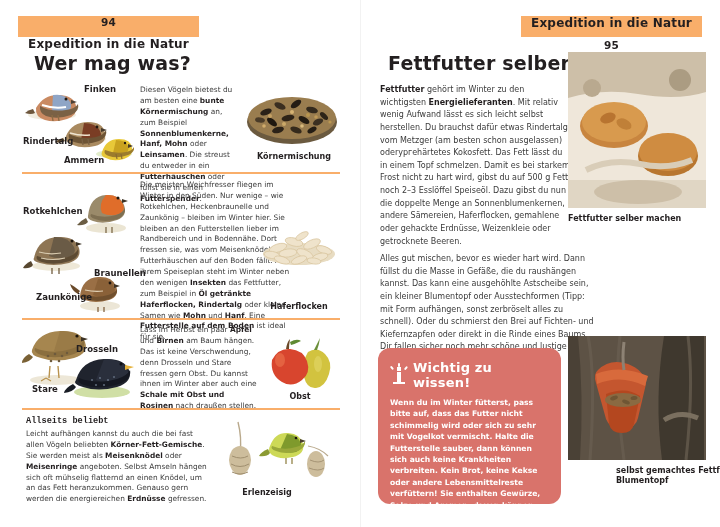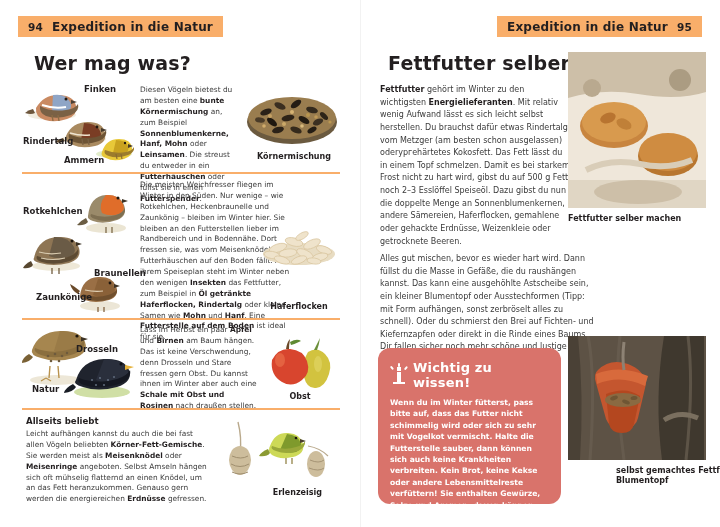--- a/index.html
+++ b/index.html
@@ -8,21 +8,21 @@
     font-family:"DejaVu Sans","Liberation Sans",sans-serif;
     color:#231f20;overflow:hidden;position:relative;
   }
   .page{position:absolute;top:0;left:0;width:720px;height:527px;}
   .spread-gutter{position:absolute;left:360px;top:0;width:1px;height:527px;background:#f2f2f2;}
 
   
   .runhead{
     position:absolute;background:#f9ae6a;color:#231f20;
     font-weight:700;font-size:11.5px;letter-spacing:.2px;
-    display:flex;align-items:center;gap:9px;padding:0 10px;height:21px;
+    display:flex;align-items:center;gap:9px;padding:0 10px;height:21px;flex-direction:column;
   }
   .runhead.left{left:18px;top:16px;}
   .runhead.right{right:18px;top:16px;}
   .runhead .pg{font-size:10.5px;font-weight:700;}
   .runhead .ttl{font-size:12px;font-weight:700;}
 
   
   .chap-title{
     position:absolute;font-size:19px;font-weight:700;color:#231f20;
     letter-spacing:.2px;
@@ -42,21 +42,21 @@
     position:absolute;font-size:7.4px;line-height:1.47;color:#3a3a3a;
     text-align:left;
   }
   .body-col b{color:#231f20;font-weight:700;}
 
   .item-cap{
     position:absolute;font-size:8px;font-weight:700;color:#231f20;
     text-align:center;white-space:nowrap;
   }
 
-  .sub-h{position:absolute;font-size:8.6px;font-weight:700;color:#231f20;}
+  .sub-h{position:absolute;font-size:8.6px;font-weight:700;color:#231f20;font-family:Liberation Mono, monospace;}
 
   
   .r-body{
     position:absolute;left:380px;top:84px;width:190px;
     font-size:8px;line-height:1.58;color:#3a3a3a;
   }
   .r-body b{color:#231f20;font-weight:700;}
   .r-body.wide{width:215px;}
 
   
@@ -270,21 +270,21 @@
         <circle cx="86" cy="58" r="1.1"></circle>
           <circle cx="74" cy="63" r="1.1"></circle>
         <circle cx="82" cy="63" r="1.1"></circle>
           <circle cx="92" cy="55" r="1"></circle>
       </g>
       <circle cx="99" cy="42" r="1.5" fill="#0c0e12"></circle>
       <path d="M103 43 l9 2 l-9 3z" fill="#e6b23a"></path>
       <path d="M51 62 q-8 4-9 9 q9-1 12-6z" fill="#181c24"></path>
     </svg>
     <div class="bird-label" style="left:54px;top:22px;">Drosseln</div>
-    <div class="bird-label" style="left:10px;top:62px;">Natur</div>
+    <div class="bird-label" style="left:10px;top:62px;">Stare</div>
   </div>
 
   <div class="body-col" style="left:140px;top:325px;width:118px;">Lass im Herbst ein paar <b>Äpfel</b> und <b>Birnen</b> am Baum hängen. Das ist keine Verschwendung, denn Drosseln und Stare fressen gern Obst. Du kannst ihnen im Winter aber auch eine <b>Schale mit Obst und Rosinen</b> nach draußen stellen.</div>
 
   <div class="ill" style="left:262px;top:330px;">
     <svg width="78" height="62" viewBox="0 0 78 62">
       <path d="M46 22 q9-6 17 2 q8 8 4 20 q-4 13-13 14 q-9 1-12-11 q-3-14 4-25z" fill="#d2c33f"></path>
       <path d="M52 20 q4-8 6-12 q-1 7-3 12z" fill="#6b8f3a"></path>
       <path d="M10 30 q6-12 18-11 q13 1 17 12 q4 12-5 19 q-10 8-20 2 q-12-7-10-22z" fill="#d8452e"></path>
       <path d="M24 19 q1-7 4-10 q-1 6-1 10z" fill="#6b4a2a"></path>
@@ -310,21 +310,21 @@
       <path d="M58 30 q12 5 24 1 q7-2 9-6 q1 6-7 10 q-12 4-22 0 q-6-2-4-5z" fill="#9aa83a"></path>
       <circle cx="82" cy="22" r="1.3" fill="#1c150e"></circle>
       <path d="M86 23 l6 2 l-6 2z" fill="#4a3f2c"></path>
       <path d="M54 33 q-7 3-9 7 q8 1 11-3z" fill="#8b9a33"></path>
       <path d="M72 42 l0 6 M78 42 l0 6" stroke="#8a7a3a" stroke-width="1.2"></path>
       <path d="M94 30 q12 2 20 10" stroke="#b9a98c" stroke-width="1.2" fill="none"></path>
       <ellipse cx="102" cy="48" rx="9" ry="13" fill="#cdbd9c"></ellipse>
       <path d="M96 44 q9 4 14 0 M95 52 q10 4 15 0" stroke="#a08f6f" stroke-width=".9" fill="none"></path>
     </svg>
   </div>
-  <div class="item-cap" style="left:212px;top:488px;width:110px;text-align:right;">Erlenzeisig</div>
+  <div class="item-cap" style="left:212px;top:488px;width:110px;">Erlenzeisig</div>
 
   <div class="chap-title r">Fettfutter selber machen</div>
 
   <div class="r-body"><b>Fettfutter</b> gehört im Winter zu den wichtigsten <b>Energielieferanten</b>. Mit relativ wenig Aufwand lässt es sich leicht selbst herstellen. Du brauchst dafür etwas Rindertalg vom Metzger (am besten schon ausgelassen) oderургehärtetes Kokosfett. Das Fett lässt du in einem Topf schmelzen. Damit es bei starkem Frost nicht zu hart wird, gibst du auf 500 g Fett noch 2–3 Esslöffel Speiseöl. Dazu gibst du nun die doppelte Menge an Sonnenblumenkernen, andere Sämereien, Haferflocken, gemahlene oder gehackte Erdnüsse, Weizenkleie oder getrocknete Beeren.</div>
   <div class="r-body wide" style="top:253px;">Alles gut mischen, bevor es wieder hart wird. Dann füllst du die Masse in Gefäße, die du raushängen kannst. Das kann eine ausgehöhlte Astscheibe sein, ein kleiner Blumentopf oder Ausstechformen (Tipp: mit Form aufhängen, sonst zerbröselt alles zu schnell). Oder du schmierst den Brei auf Fichten- und Kiefernzapfen oder direkt in die Rinde eines Baums. Dir fallen sicher noch mehr schöne und lustige Formen ein!</div>
 
   <div class="photo" style="left:568px;top:52px;width:138px;height:156px;">
     <svg width="138" height="156" viewBox="0 0 138 156">
       <rect width="138" height="156" fill="#e6ddd0"></rect>
       <rect y="0" width="138" height="46" fill="#cdbfa8"></rect>

